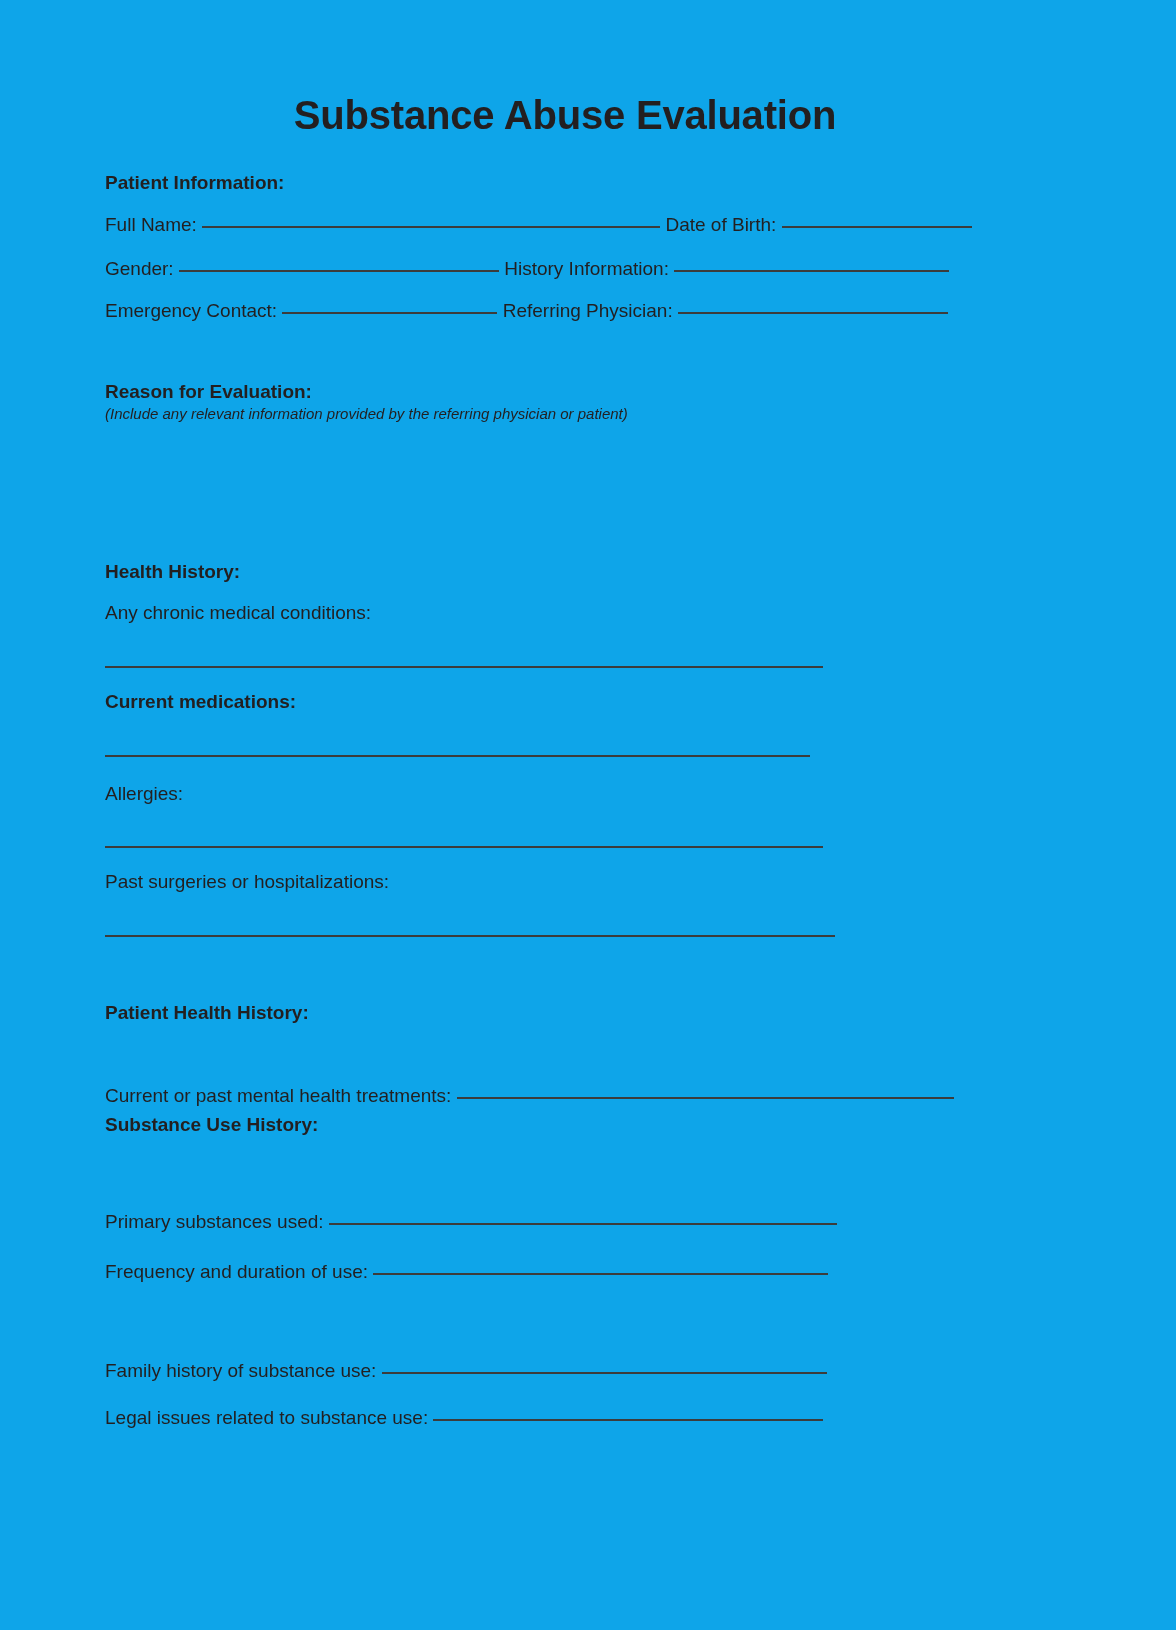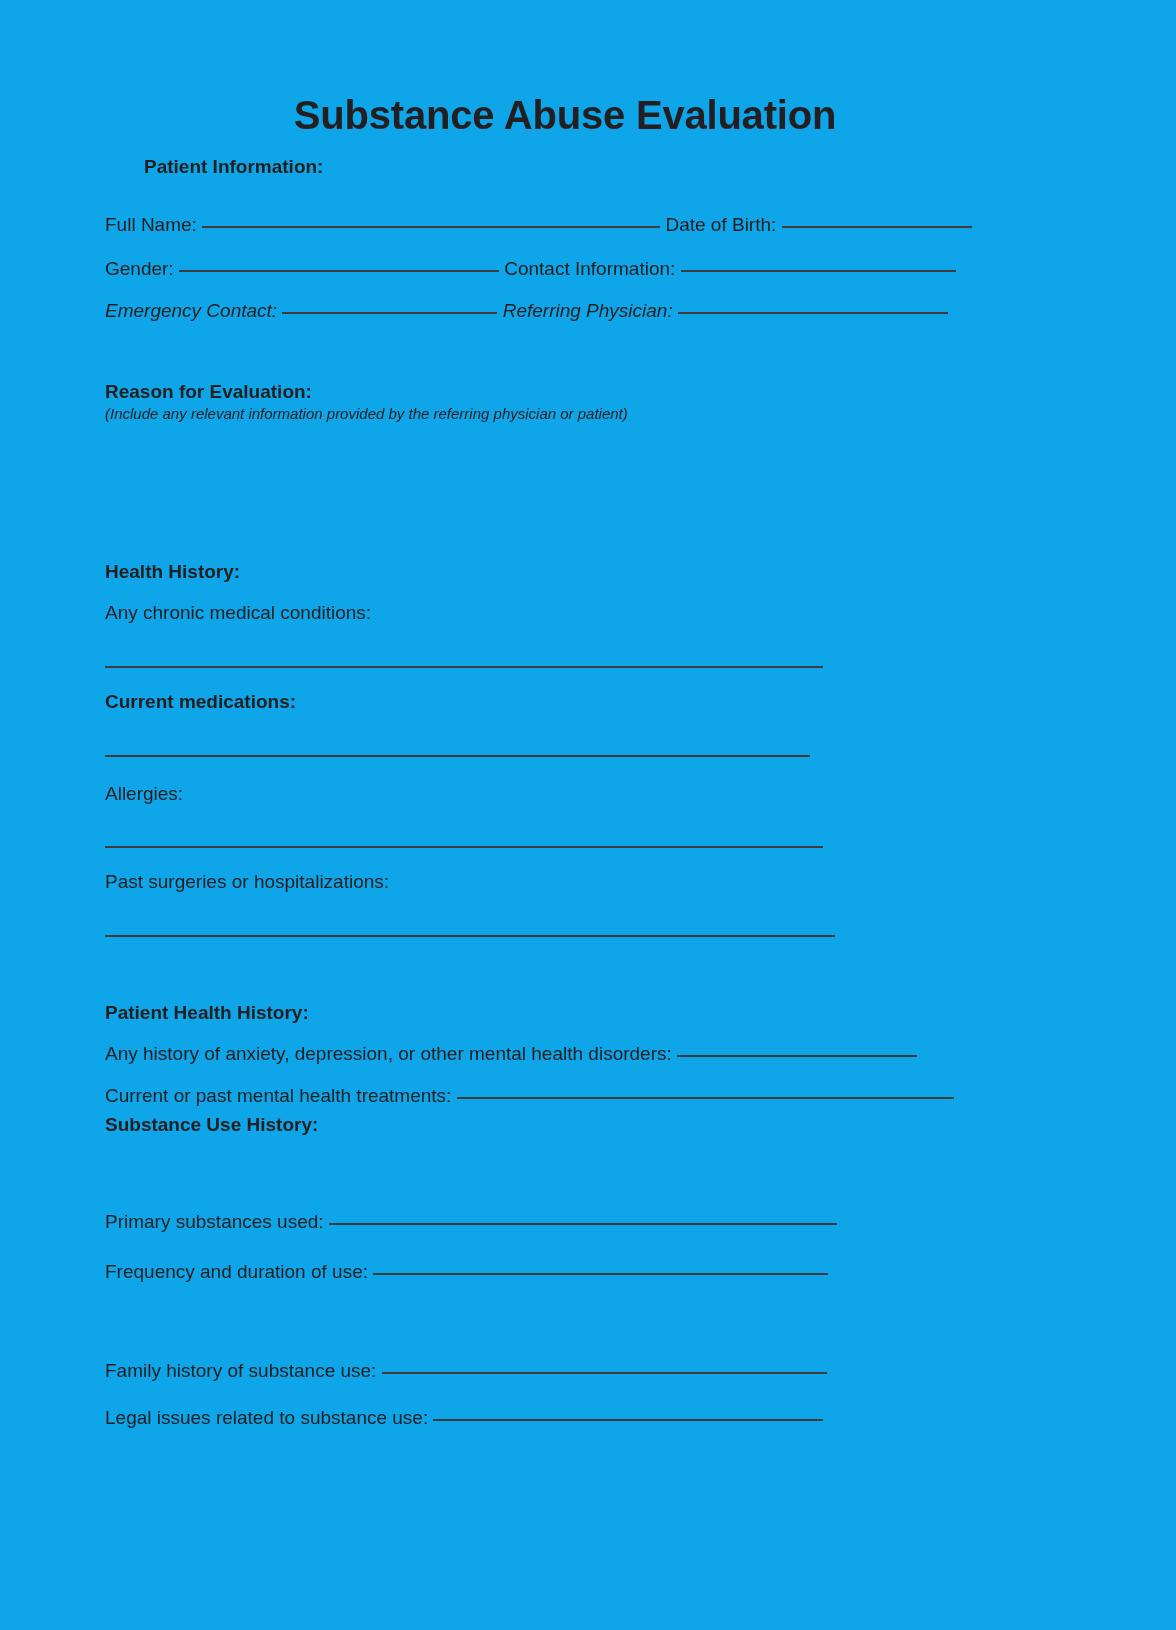--- a/index.html
+++ b/index.html
@@ -87,37 +87,37 @@
     white-space: nowrap;
   }
 </style>
 </head>
 <body>
 
 <div class="page">
 
   <div class="doc-title">Substance Abuse Evaluation</div>
 
-  <div class="section-head" style="top:156px;margin-left:39px;">Patient Information:</div>
+  <div class="section-head" style="top:172px;">Patient Information:</div>
 
   <div class="field-row" style="top:214px;">
     <span class="lbl">Full Name: </span>
       <span class="blank" style="width: 458px;"></span>
       <span class="lbl"> Date of Birth: </span>
       <span class="blank" style="width: 190px;"></span>
   </div>
 
   <div class="field-row" style="top:258px;">
     <span class="lbl">Gender: </span>
       <span class="blank" style="width: 320px;"></span>
-      <span class="lbl"> Contact Information: </span>
+      <span class="lbl"> History Information: </span>
       <span class="blank" style="width: 275px;"></span>
   </div>
 
-  <div class="field-row" style="top:300px;font-style:italic;">
+  <div class="field-row" style="top:300px;">
     <span class="lbl">Emergency Contact: </span>
       <span class="blank" style="width: 215px;"></span>
       <span class="lbl"> Referring Physician: </span>
       <span class="blank" style="width: 270px;"></span>
   </div>
 
   <div class="section-head" style="top:381px;">Reason for Evaluation:</div>
   <div class="section-sub" style="top:405px;">(Include any relevant information provided by the referring physician or patient)</div>
   <div style="position:absolute;left:105px;top:435px;width:910px;height:105px;"></div>
 
@@ -130,24 +130,20 @@
   <div class="rule" style="top: 755px; width: 705px;"></div>
 
   <div class="stack-label" style="top:783px;">Allergies:</div>
   <div class="rule" style="top: 846px; width: 718px;"></div>
 
   <div class="stack-label" style="top:871px;">Past surgeries or hospitalizations:</div>
   <div class="rule" style="top: 935px; width: 730px;"></div>
 
   <div class="section-head" style="top:1002px;">Patient Health History:</div>
 
-  <div class="field-row" style="top:1043px;">
-    <span class="lbl">Any history of anxiety, depression, or other mental health disorders: </span>
-      <span class="blank" style="width: 240px;"></span>
-  </div>
 
   <div class="field-row" style="top:1085px;">
     <span class="lbl">Current or past mental health treatments: </span>
       <span class="blank" style="width: 497px;"></span>
   </div>
 
   <div class="section-head" style="top:1114px;">Substance Use History:</div>
 
   <div class="field-row" style="top:1211px;">
     <span class="lbl">Primary substances used: </span>

